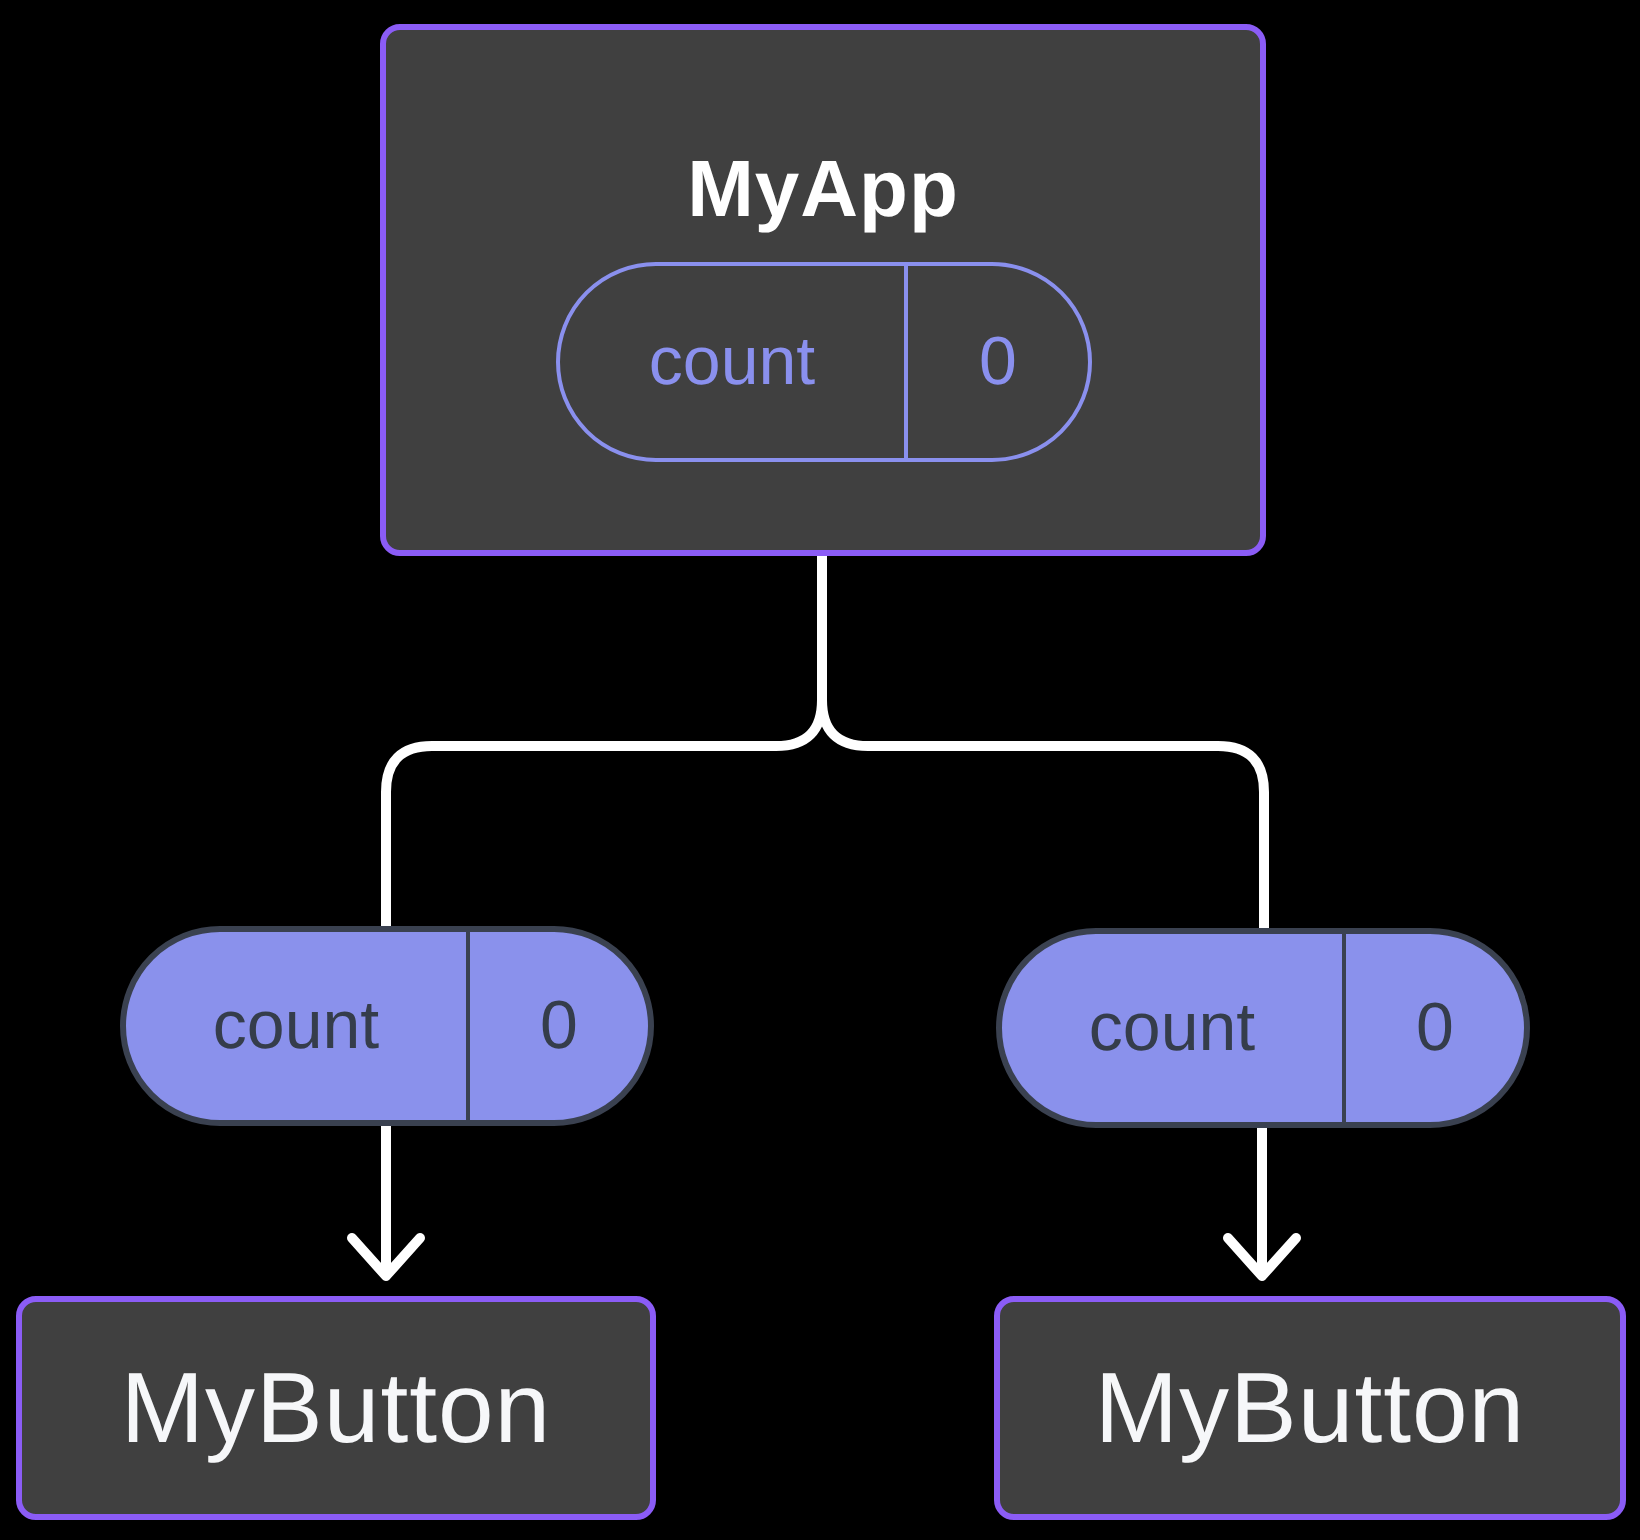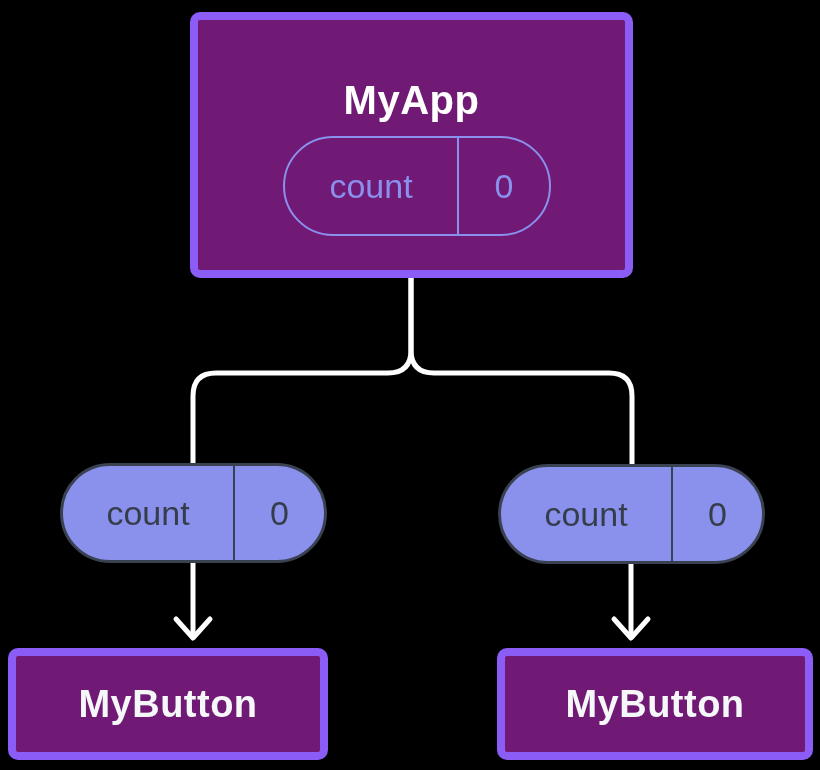--- a/index.html
+++ b/index.html
@@ -16,22 +16,22 @@
     font-family: "Liberation Sans", sans-serif;
   }
   .edges {
     position: absolute;
     left: 0;
     top: 0;
     z-index: 1;
   }
   .node {
     position: absolute;
-    background: #701a75;
-    border: 8px solid #8b5cf6;
+    background: #404040;
+    border: 3px solid #8b5cf6;
     border-radius: 10px;
     box-sizing: border-box;
     z-index: 2;
   }
   .node-root {
     left: 190px;
     top: 12px;
     width: 443px;
     height: 266px;
   }
@@ -91,22 +91,22 @@
     width: 172px;
     border-right: 2.5px solid #3A4150;
   }
   .prop-pill-left  { left: 60px;  top: 463px; }
   .prop-pill-right { left: 498px; top: 464px; }
   .node-leaf {
     display: flex;
     align-items: center;
     justify-content: center;
     color: #F6F7F9;
-    font-size: 38px;
-    font-weight: 700;
+    font-size: 50px;
+    font-weight: 400;
     letter-spacing: 0.5px;
   }
   .node-leaf-left  { left: 8px;   top: 648px; width: 320px; height: 112px; }
   .node-leaf-right { left: 497px; top: 648px; width: 316px; height: 112px; }
 </style>
 </head>
 <body>
 
 <div class="canvas">
 

